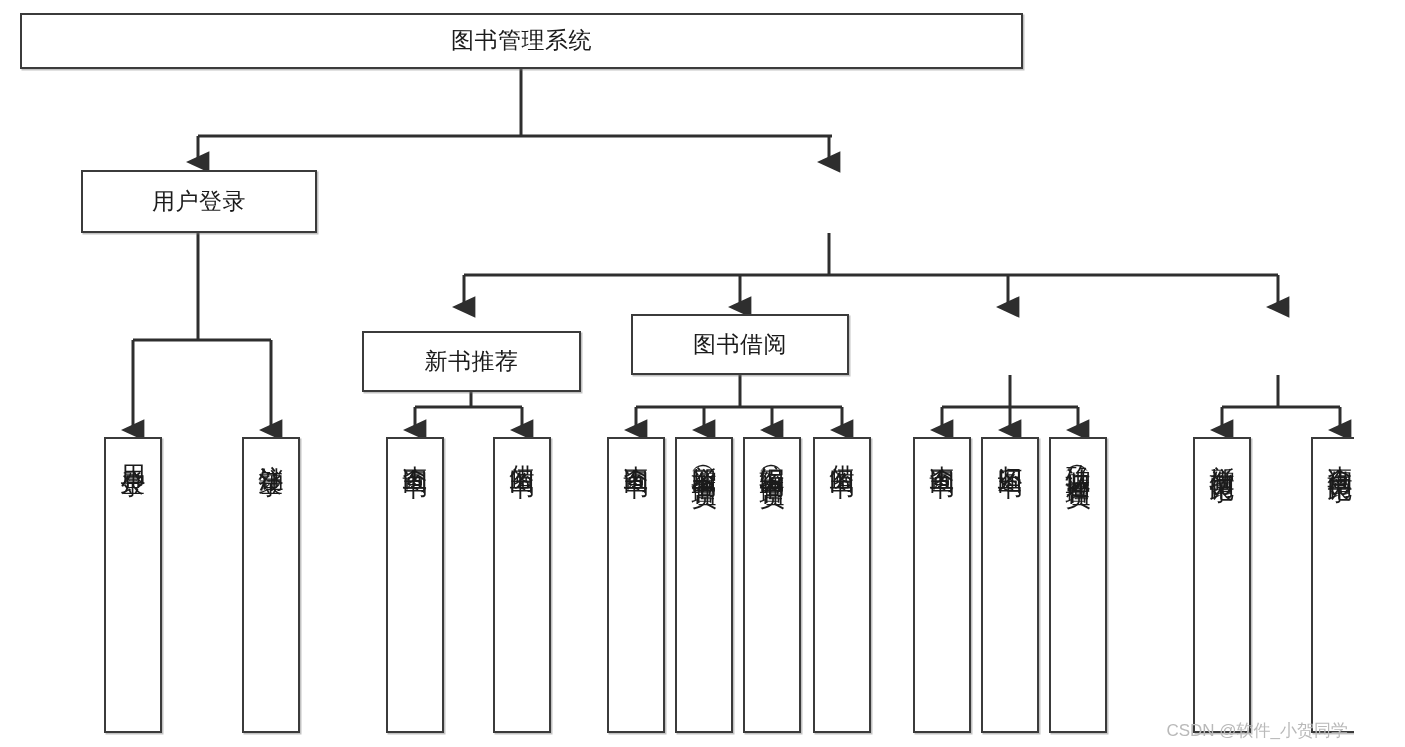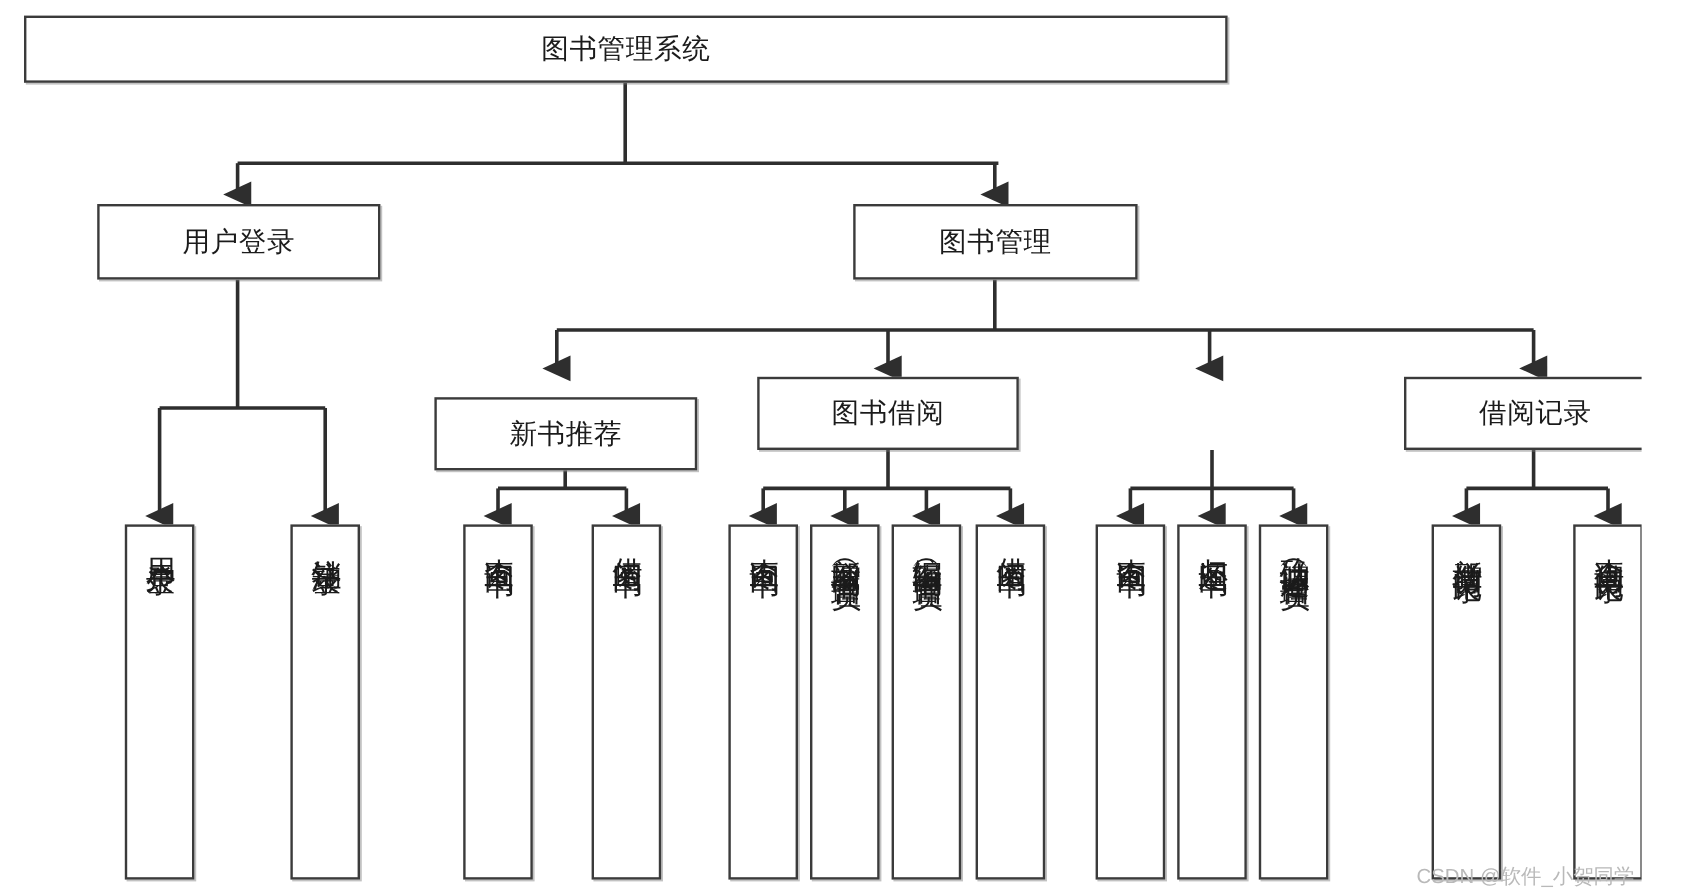--- a/index.html
+++ b/index.html
@@ -10,21 +10,20 @@
   }
   body {
     font-family: "Liberation Sans", "DejaVu Sans", sans-serif;
   }
   #canvas {
     position: relative;
     width: 1354px;
     height: 747px;
     background: #ffffff;
     overflow: hidden;
-    padding-left: 14px;
   }
   #wires {
     position: absolute;
     left: 0;
     top: 0;
     width: 1405px;
     height: 747px;
   }
   .node {
     position: absolute;
@@ -130,32 +129,26 @@
     </g>
   </svg>
 
   <div class="node horiz root" style="left:20px;  top:13px;  width:1003px; height:56px;">
     <span class="lbl">图书管理系统</span>
   </div>
 
   <div class="node horiz" style="left:81px;  top:170px; width:236px; height:63px;">
     <span class="lbl">用户登录</span>
   </div>
-  <div class="node horiz" style="left:711px; top:170px; width:237px; height:63px;">
-    <span class="lbl">图书管理</span>
-  </div>
 
   <div class="node horiz" style="left:362px;  top:314px; width:219px; height:61px;margin-top:17px;">
     <span class="lbl">新书推荐</span>
   </div>
   <div class="node horiz" style="left:631px;  top:314px; width:218px; height:61px;justify-content:center;">
     <span class="lbl">图书借阅</span>
-  </div>
-  <div class="node horiz" style="left:1170px; top:314px; width:219px; height:61px;">
-    <span class="lbl">借阅记录</span>
   </div>
 
   <div class="node vert" style="left:104px; top:437px; width:58px; height:296px;">
     <span class="lbl">用户登录</span>
   </div>
   <div class="node vert" style="left:242px; top:437px; width:58px; height:296px;">
     <span class="lbl">注销登录</span>
   </div>
 
   <div class="node vert" style="left:386px; top:437px; width:58px; height:296px;">

